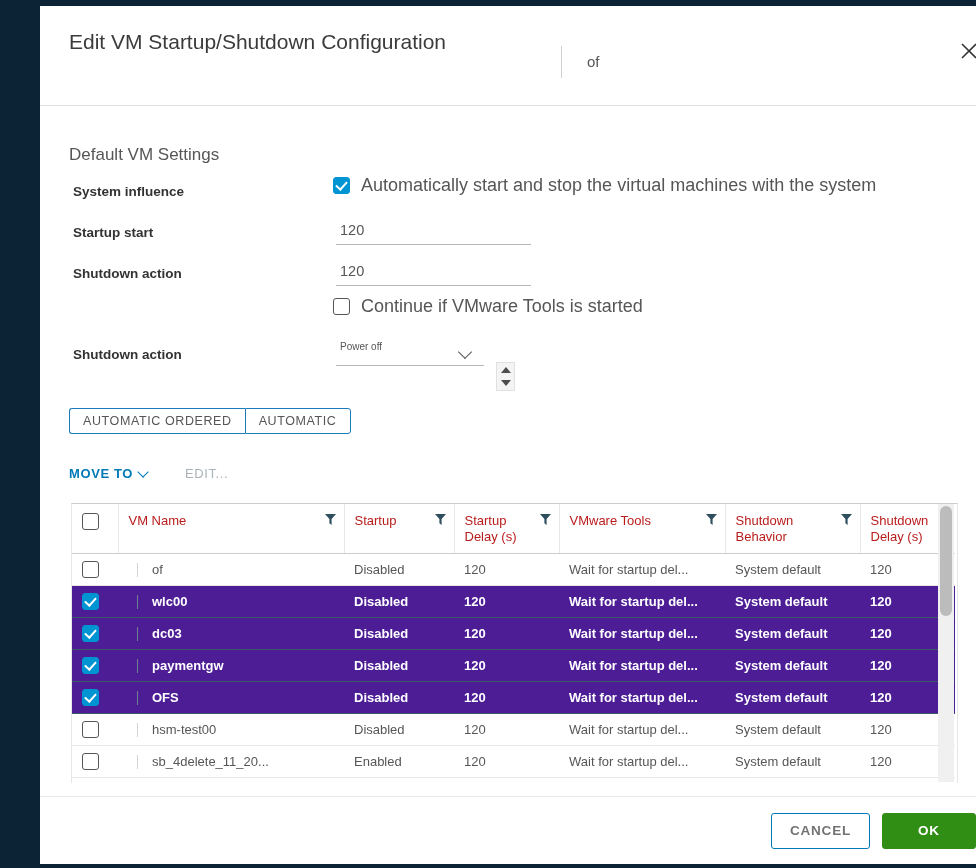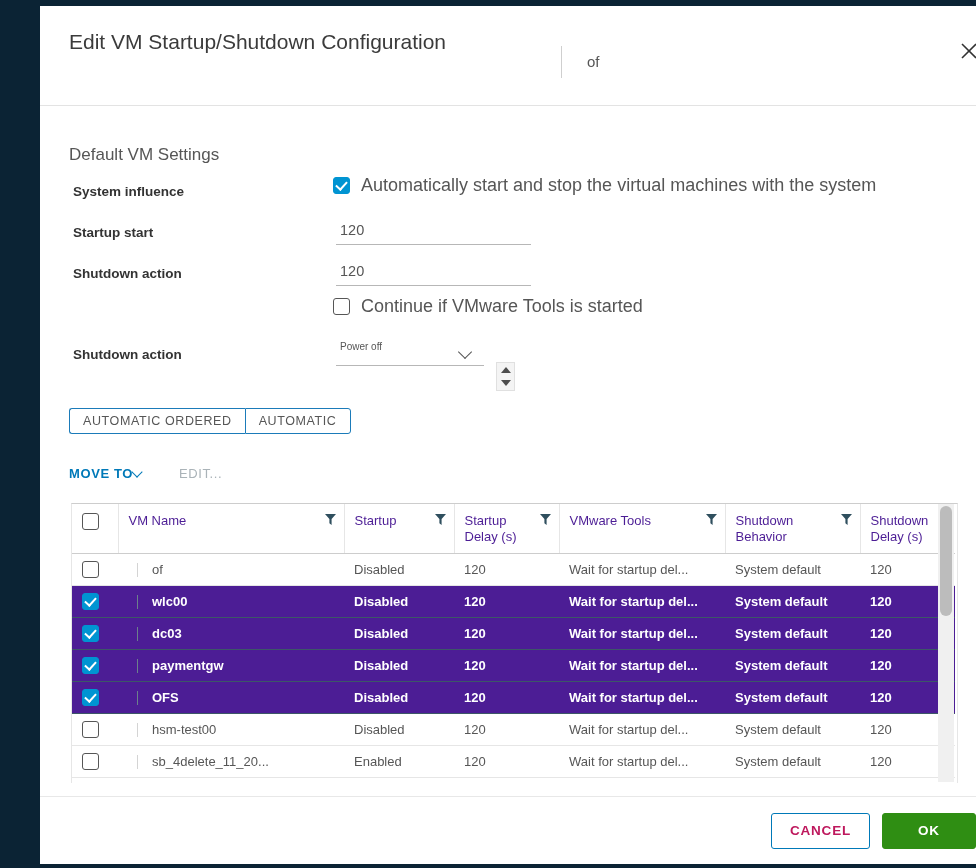--- a/index.html
+++ b/index.html
@@ -260,20 +260,21 @@
     gap: 38px;
   }
   .act-link {
     font-size: 13px;
     letter-spacing: 0.6px;
     color: #0079b8;
     font-weight: bold;
     cursor: pointer;
     display: flex;
     align-items: center;
+    gap: 6px;
   }
   .act-link.disabled {
     color: #aab3b8;
     cursor: default;
     font-weight: normal;
   }
   .caret-dn {
     width: 7px; height: 7px;
     border-right: 1.6px solid #0079b8;
     border-bottom: 1.6px solid #0079b8;
@@ -296,21 +297,21 @@
   }
   table.vmtable {
     border-collapse: collapse;
     table-layout: fixed;
     width: 883px;
     font-size: 13px;
   }
   table.vmtable th {
     text-align: left;
     vertical-align: top;
-    color: #4c1d95;
+    color: #b91c1c;
     font-weight: normal;
     font-size: 13px;
     padding: 9px 8px 8px 10px;
     border-bottom: 1px solid #cdcdcd;
     border-right: 1px solid #e6e6e6;
     height: 30px;
     background: #fff;
     position: relative;
   }
   table.vmtable th:last-child { border-right: none; }
@@ -422,21 +423,21 @@
     cursor: pointer;
     display: flex;
     align-items: center;
     justify-content: center;
     box-sizing: border-box;
     padding: 0 18px;
   }
   .btn-cancel {
     background: #fff;
     border: 1px solid #0079b8;
-    color: #be185d;
+    color: #737373;
   }
   .btn-ok {
     background: #2f8e13;
     border: 1px solid #2f8e13;
     color: #ffffff;
   }
 </style>
 </head>
 <body>
 

